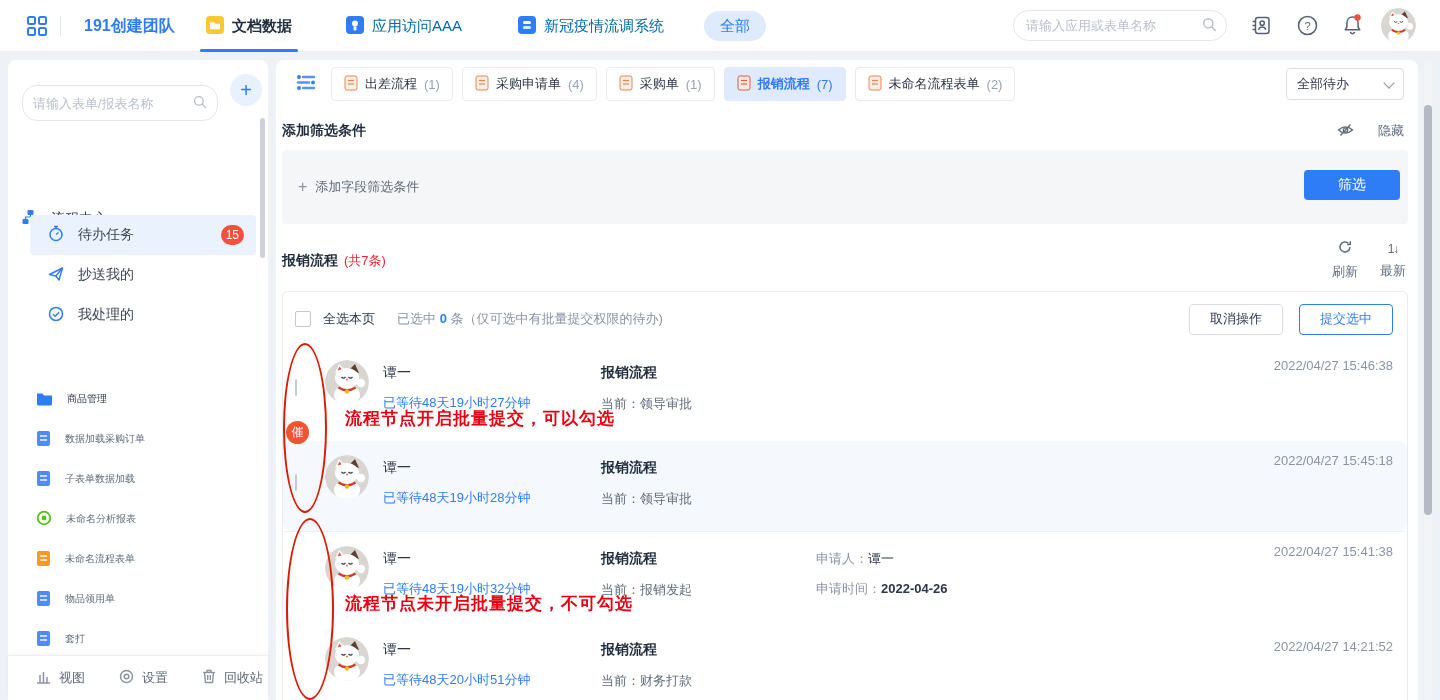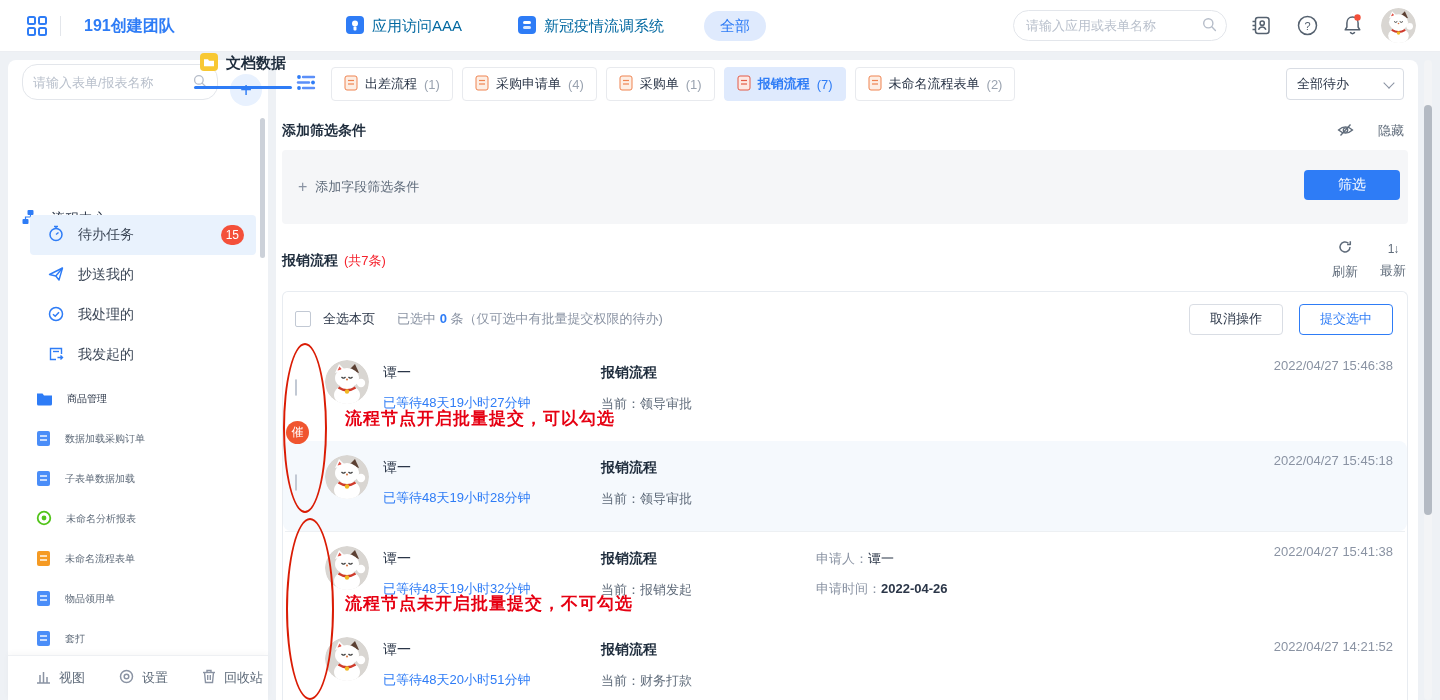--- a/index.html
+++ b/index.html
@@ -14,21 +14,21 @@
   .h-tab.active{font-weight:700;color:#1f2d3d;}
   .h-tab.active::after{content:"";position:absolute;left:-6px;right:-6px;bottom:0;height:3px;background:#2e7cf6;border-radius:2px;}
   .h-pill{position:absolute;left:704px;top:11px;height:30px;padding:0 16px;background:#dfeafd;color:#2e7cf6;font-size:15px;border-radius:15px;display:flex;align-items:center;cursor:pointer;}
   .h-search{position:absolute;left:1013px;top:10px;width:214px;height:31px;border:1px solid #e3e6eb;border-radius:16px;display:flex;align-items:center;padding:0 12px;background:#fff;}
   .h-search input{border:none;outline:none;flex:1;font-size:13px;color:#333;font-family:inherit;background:transparent;}
   .h-search input::placeholder{color:#b9c0cc;}
   .h-icon{position:absolute;top:15px;cursor:pointer;}
   .avatar-sm{position:absolute;left:1381px;top:8px;width:35px;height:35px;border-radius:50%;overflow:hidden;cursor:pointer;}
   
   .sidebar{position:absolute;left:8px;top:60px;width:260px;height:640px;background:#fff;border-radius:8px 8px 0 0;z-index:2;}
-  .sb-search{position:absolute;left:14px;top:4px;width:196px;height:30px;border:1px solid #e3e6eb;border-radius:15px;display:flex;align-items:center;padding:17px 10px;}
+  .sb-search{position:absolute;left:14px;top:25px;width:196px;height:30px;border:1px solid #e3e6eb;border-radius:15px;display:flex;align-items:center;padding:17px 10px;}
   .sb-search input{border:none;outline:none;flex:1;width:10px;font-size:13px;font-family:inherit;color:#333;}
   .sb-search input::placeholder{color:#b9c0cc;}
   .sb-plus{position:absolute;left:222px;top:14px;width:32px;height:32px;border-radius:50%;background:#e8f1fe;color:#2e7cf6;font-size:20px;display:flex;align-items:center;justify-content:center;cursor:pointer;}
   .sb-group{position:absolute;left:14px;top:140px;width:232px;height:28px;display:flex;align-items:flex-end;gap:12px;font-size:14px;color:#2b3648;cursor:pointer;}
   .sb-group .chev{margin-left:auto;margin-right:8px;}
   .sb-item{position:absolute;left:22px;width:226px;height:40px;display:flex;align-items:center;gap:14px;padding-left:18px;font-size:14px;color:#3c4757;border-radius:4px;cursor:pointer;}
   .sb-item.active{background:#e9f2fd;}
   .sb-badge{margin-left:auto;margin-right:12px;min-width:20px;height:20px;border-radius:10px;background:#f4503a;color:#fff;font-size:12px;display:flex;align-items:center;justify-content:center;padding:0 5px;}
   .sb-form{position:absolute;left:14px;width:240px;height:38px;display:flex;align-items:center;gap:14px;padding-left:14px;font-size:10px;color:#5f6b7a;cursor:pointer;}
   .sb-form.dark{color:#2b3648;}
@@ -106,21 +106,21 @@
           <rect x="2" y="2" width="7" height="7" rx="1.5"></rect>
           <rect x="13" y="2" width="7" height="7" rx="1.5"></rect>
           <rect x="2" y="13" width="7" height="7" rx="1.5"></rect>
           <rect x="13" y="13" width="7" height="7" rx="1.5"></rect>
         </g>
       </svg>
   </span>
   <span class="h-divider"></span>
   <span class="team">191创建团队</span>
 
-  <div class="h-tab active" style="left:200px;margin-top:37px;">
+  <div class="h-tab active" style="left:206px;">
     <span><svg width="18" height="18">
           <rect width="18" height="18" rx="4" fill="#f8c832"></rect>
           <path fill="#fff" d="M4 6.2h4l1 1.6h5v5.4H4z"></path>
         </svg></span>
     <span>文档数据</span>
   </div>
   <div class="h-tab" style="left:346px;">
     <span><svg width="18" height="18">
           <rect width="18" height="18" rx="4" fill="#2e7cf6"></rect>
           <circle cx="9" cy="7.5" r="3" fill="#fff"></circle>
@@ -223,28 +223,20 @@
         </svg></span>
     <span>抄送我的</span>
   </div>
   <div class="sb-item" style="top:235px;">
     <span><svg width="16" height="16" viewBox="0 0 16 16" fill="none" stroke="#2e7cf6" stroke-width="1.5">
           <circle cx="8" cy="8" r="6.5"></circle>
           <path d="M5 8.2 L7.2 10.3 L11 6.2"></path>
         </svg></span>
     <span>我处理的</span>
   </div>
-  <div class="sb-item" style="top:275px;">
-    <span><svg width="16" height="16" viewBox="0 0 16 16" fill="none" stroke="#2e7cf6" stroke-width="1.4">
-          <path d="M13.5 8V2.5h-11v11H8"></path>
-          <line x1="5" y1="5.5" x2="11" y2="5.5"></line>
-          <path d="M9.5 11.5h5M12.5 9.5l2 2-2 2"></path>
-        </svg></span>
-    <span>我发起的</span>
-  </div>
 
   <div class="sb-form dark" style="top:320px;">
     <span><svg width="17" height="15">
           <path d="M1 2.5h5.5l1.5 2h8v8.5a1.5 1.5 0 0 1-1.5 1.5H2.5A1.5 1.5 0 0 1 1 13z" fill="#2e7cf6"></path>
         </svg></span>
     <span>商品管理</span>
   </div>
   <div class="sb-form" style="top:360px;">
     <span><svg width="15" height="17">
           <rect x="1" y="1" width="13" height="15" rx="2" fill="#4a8df8"></rect>

